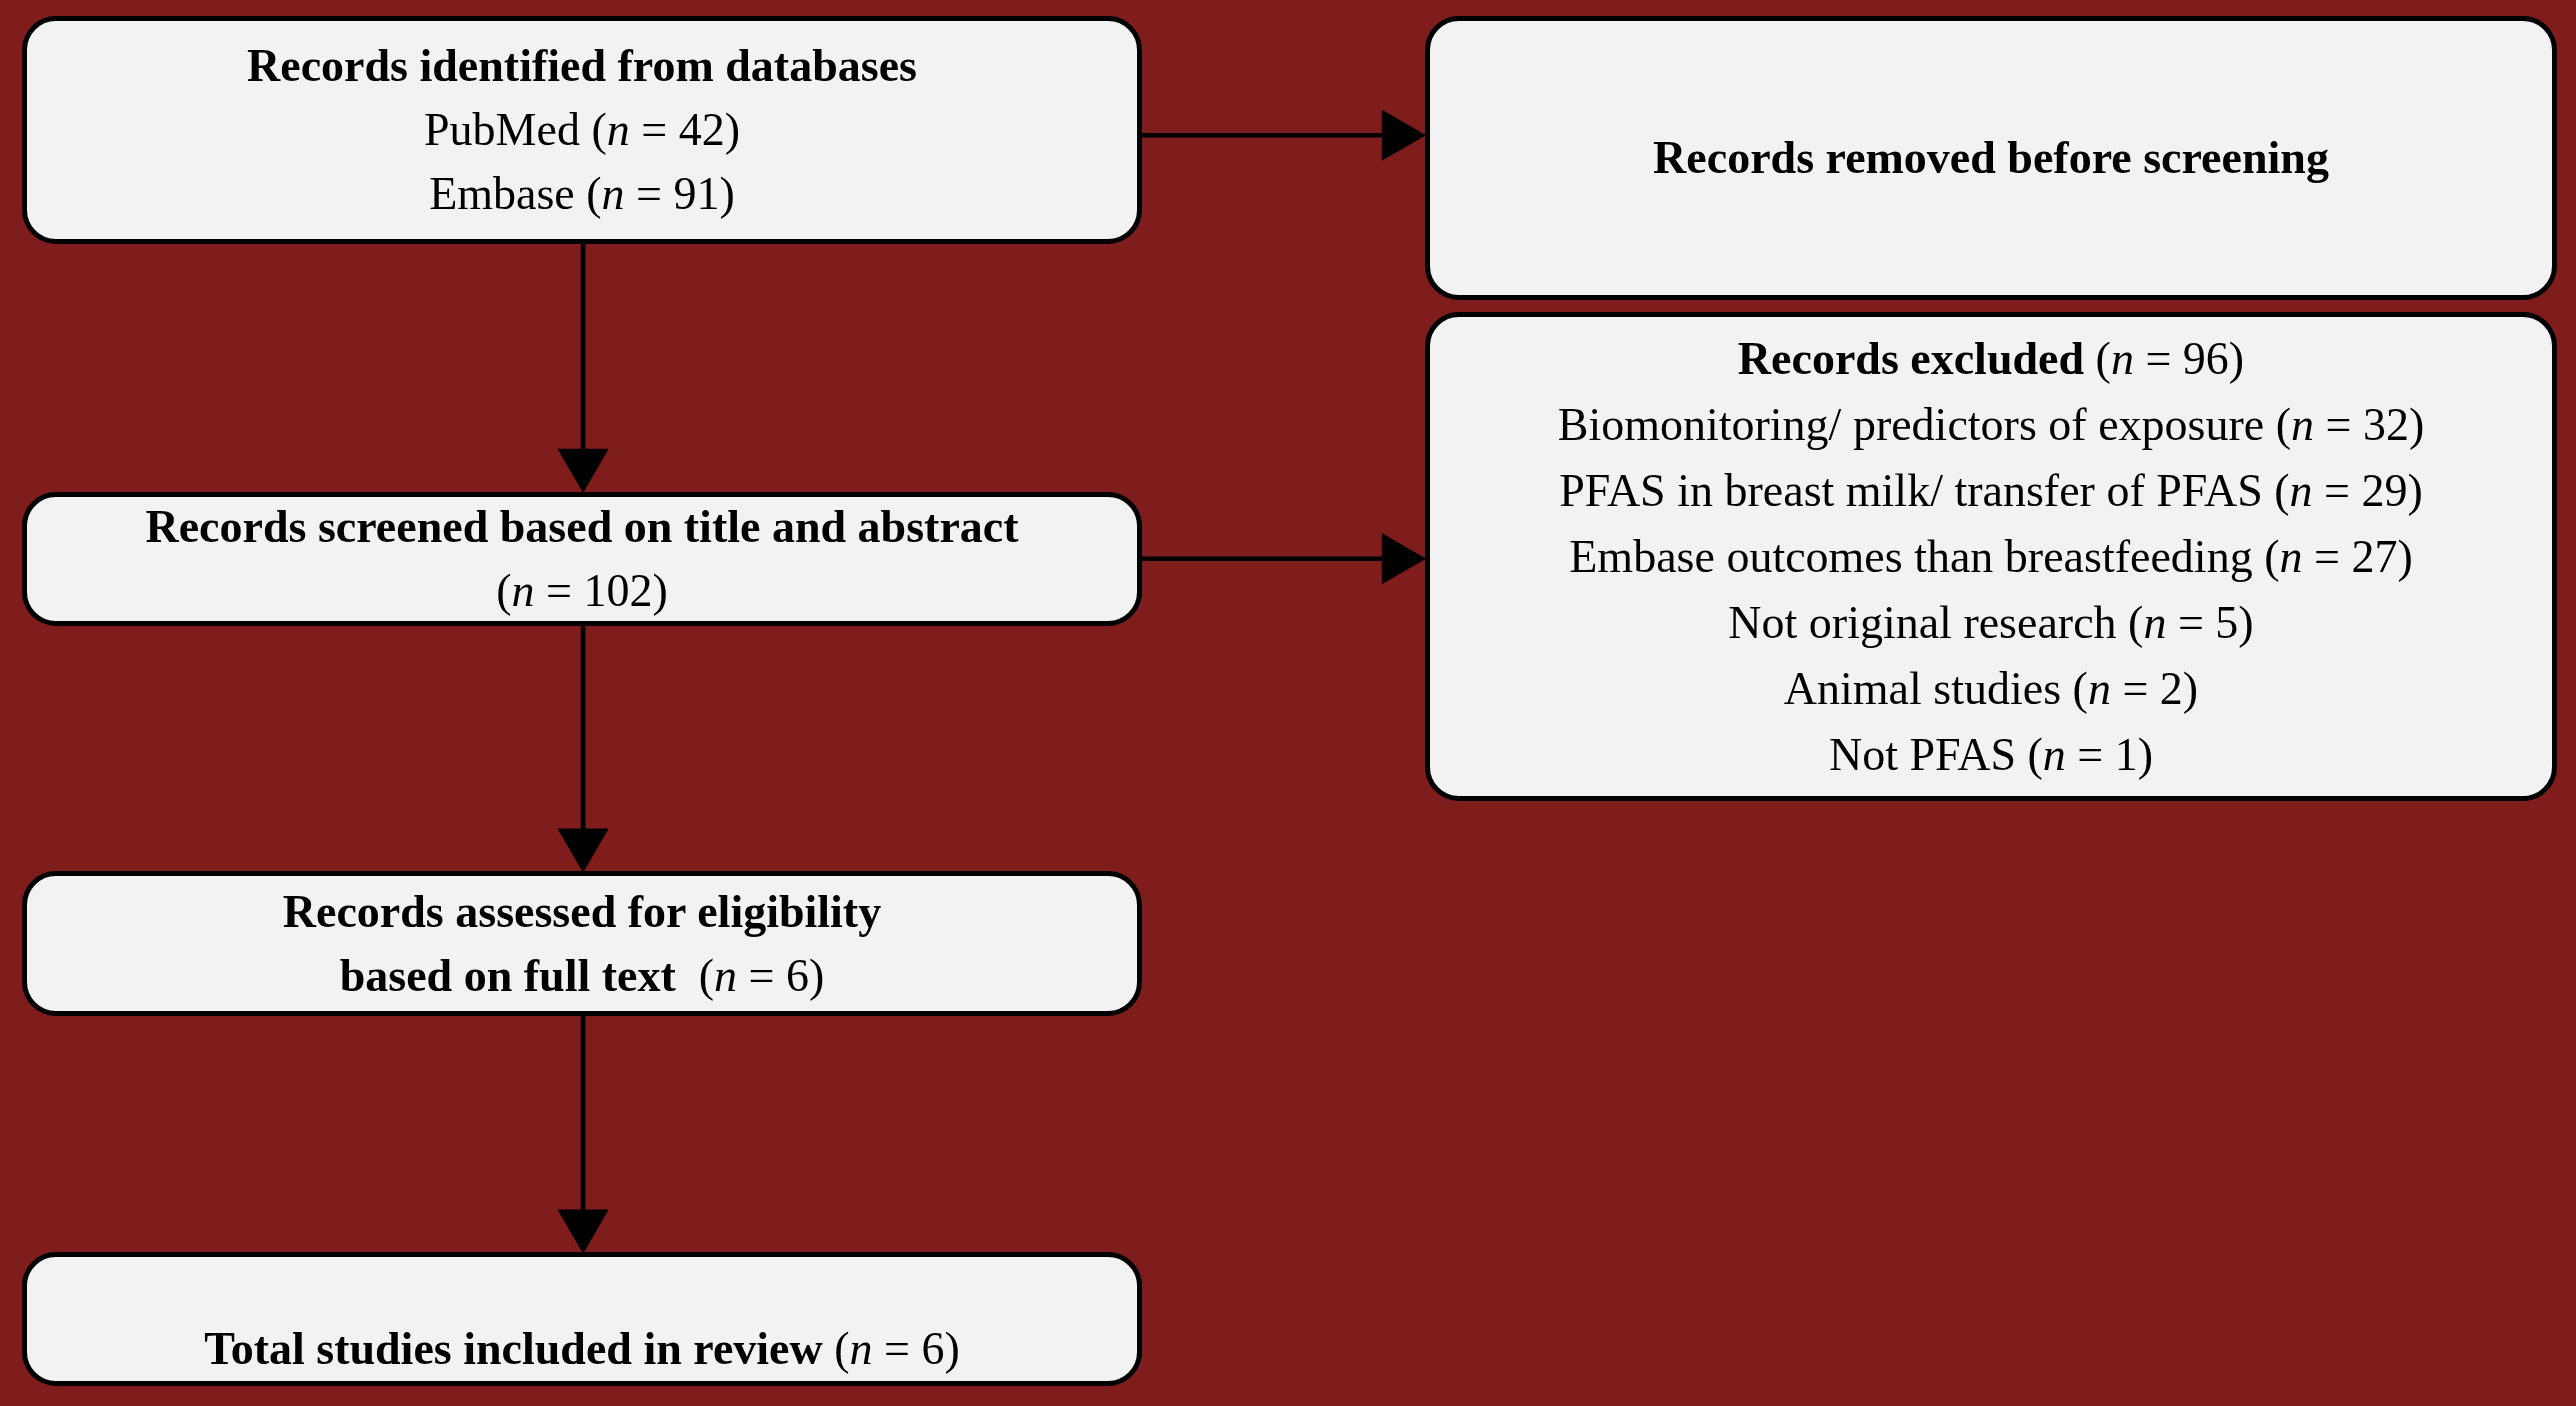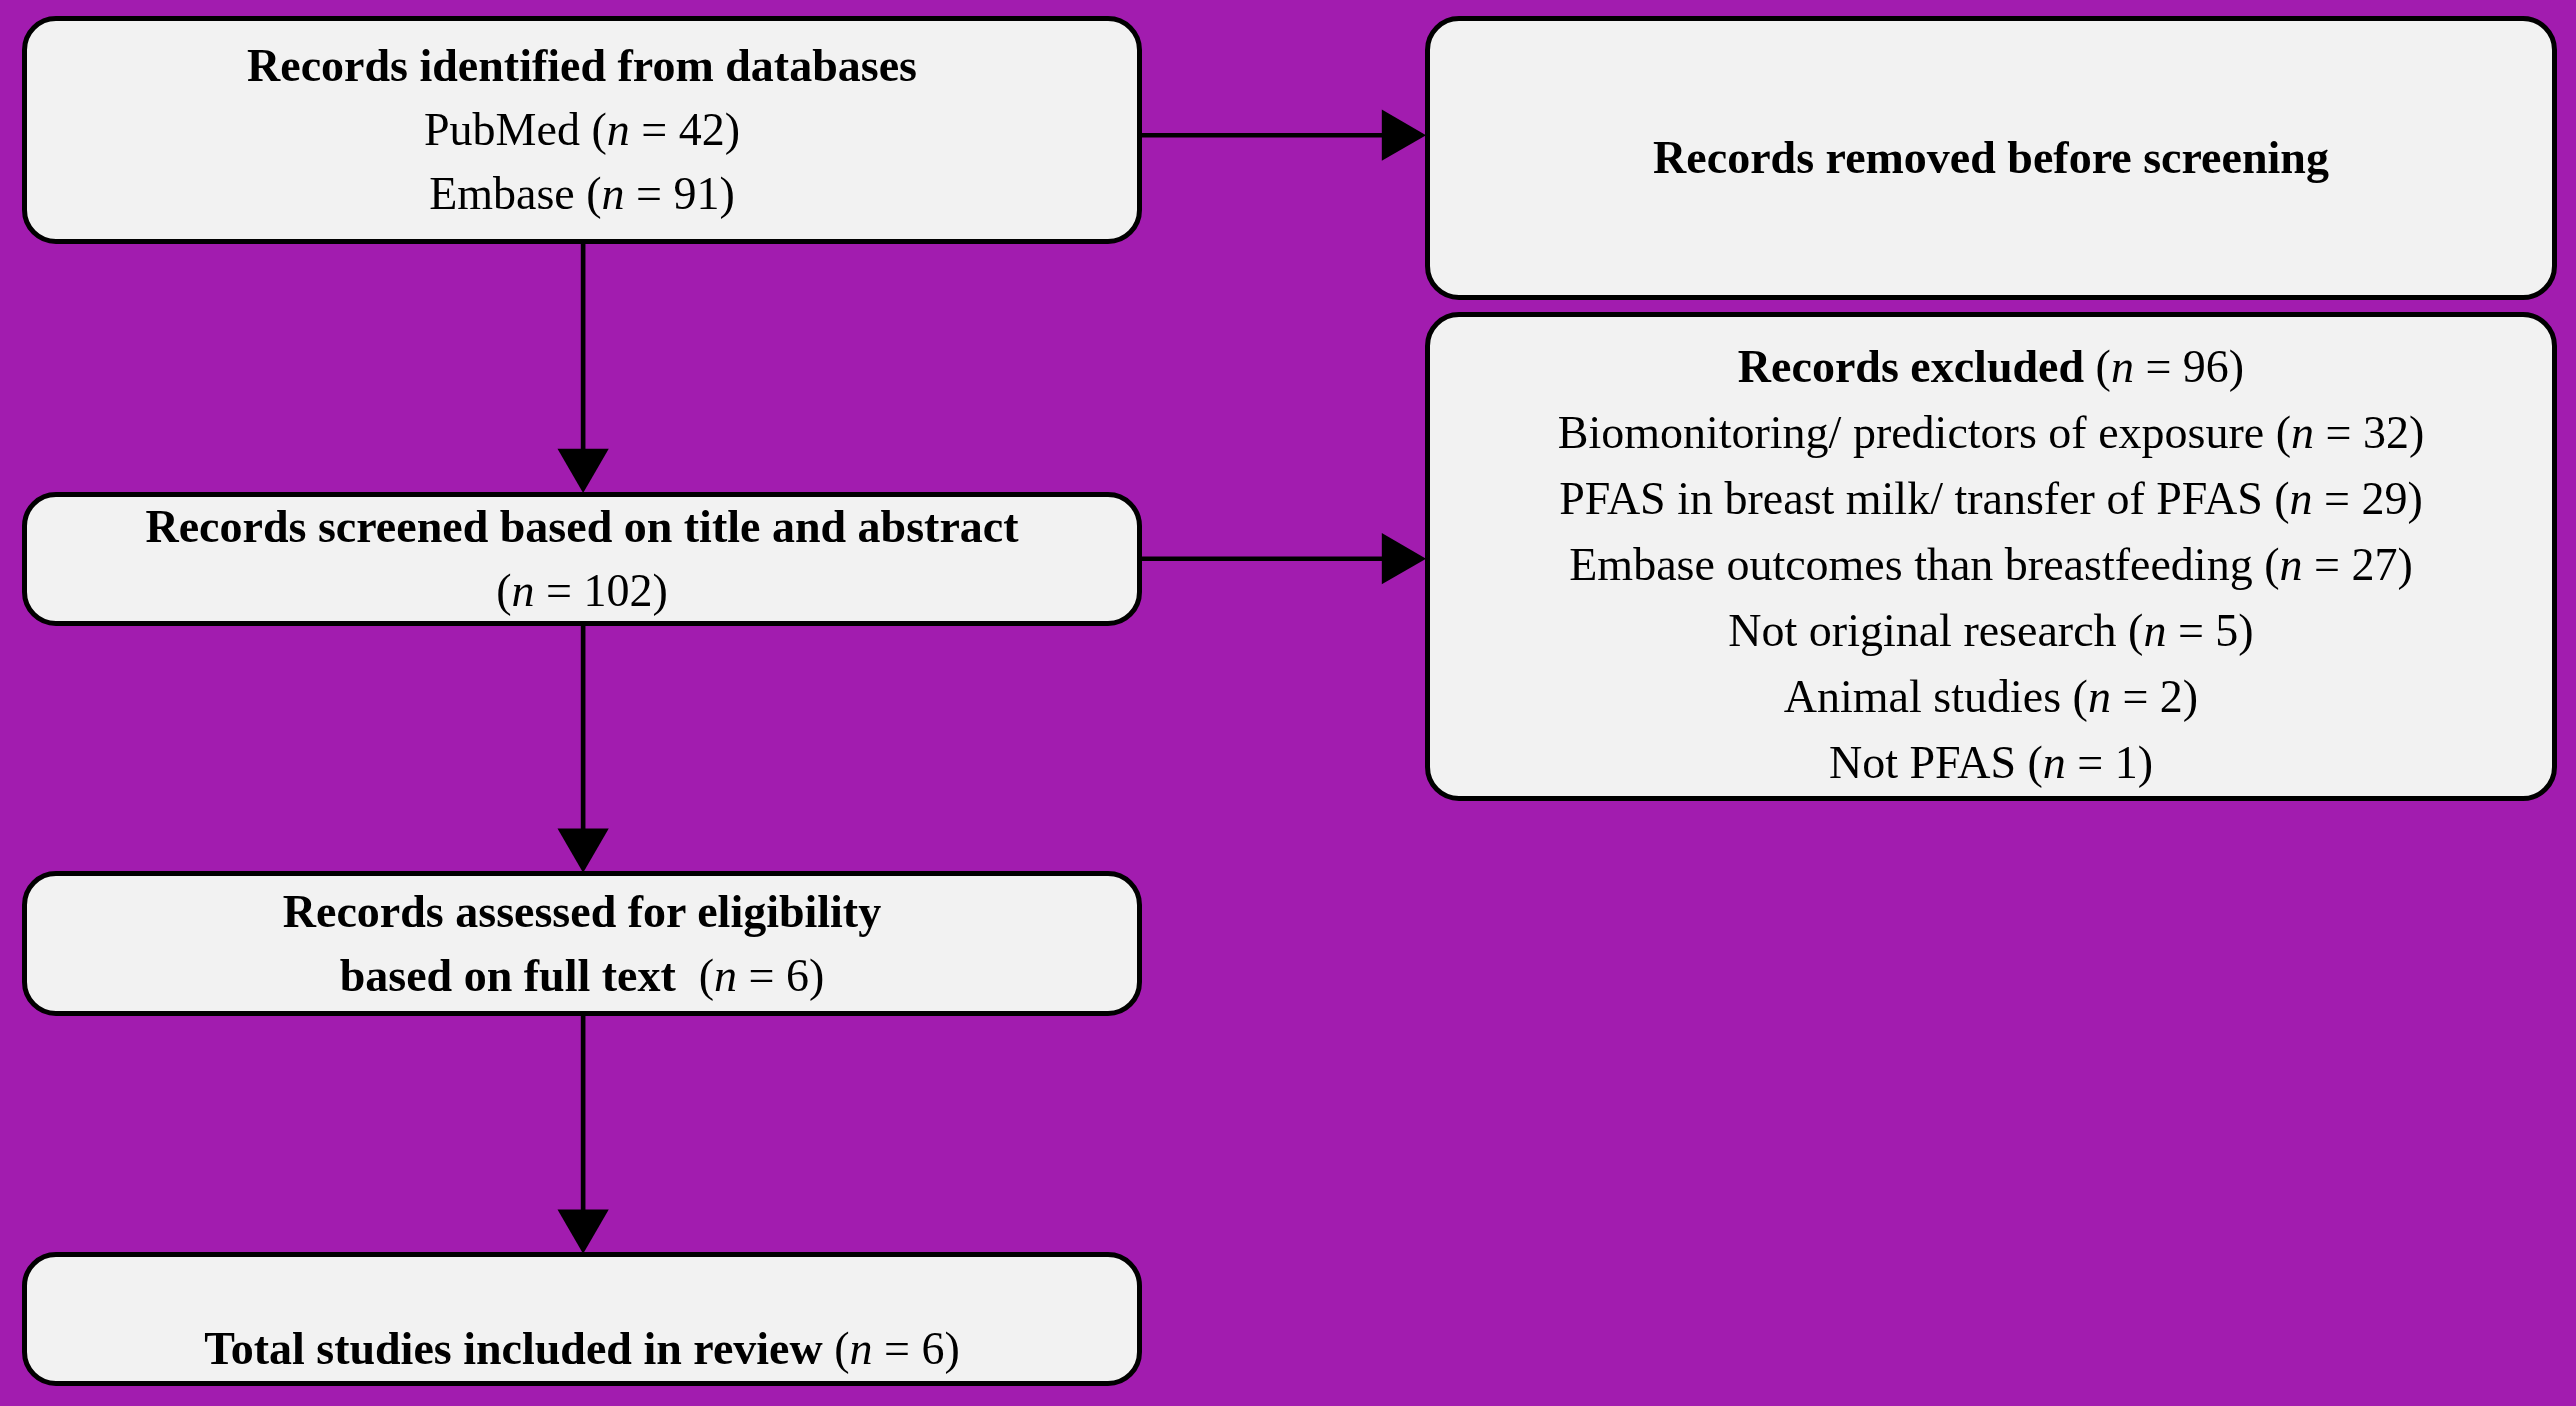--- a/index.html
+++ b/index.html
@@ -4,21 +4,21 @@
 <style>
   html, body {
     margin: 0;
     padding: 0;
     background: #ffffff;
   }
   #canvas {
     position: relative;
     width: 2576px;
     height: 1407px;
-    background: #a21caf;
+    background: #7f1d1d;
     font-family: "Liberation Serif", "DejaVu Serif", serif;
     color: #000000;
   }
   #connectors {
     position: absolute;
     left: 0;
     top: 0;
     width: 2576px;
     height: 1407px;
     pointer-events: none;
@@ -39,21 +39,21 @@
   }
   .box .line {
     white-space: pre;
   }
   .box .b { font-weight: bold; }
   .box .i { font-style: italic; }
 
   #box-identified { left: 22px;   top: 16.3px;   width: 1120px; height: 228px; }
   #box-removed    { left: 1425px; top: 16.3px;   width: 1132px; height: 284px; }
   #box-screened   { left: 22px;   top: 492px;  width: 1120px; height: 134px; }
-  #box-excluded   { left: 1425px; top: 312px;  width: 1132px; height: 489px; line-height: 66px; justify-content: flex-end; }
+  #box-excluded   { left: 1425px; top: 312px;  width: 1132px; height: 489px; line-height: 66px; }
   #box-assessed   { left: 22px;   top: 871px; width: 1120px; height: 145px; }
   #box-included   { left: 22px;   top: 1252px; width: 1120px; height: 134px; justify-content: flex-end; }
 
   .connector-line {
     stroke: #000000;
     stroke-width: 8;
     fill: none;
   }
   .connector-head {
     fill: #000000;

